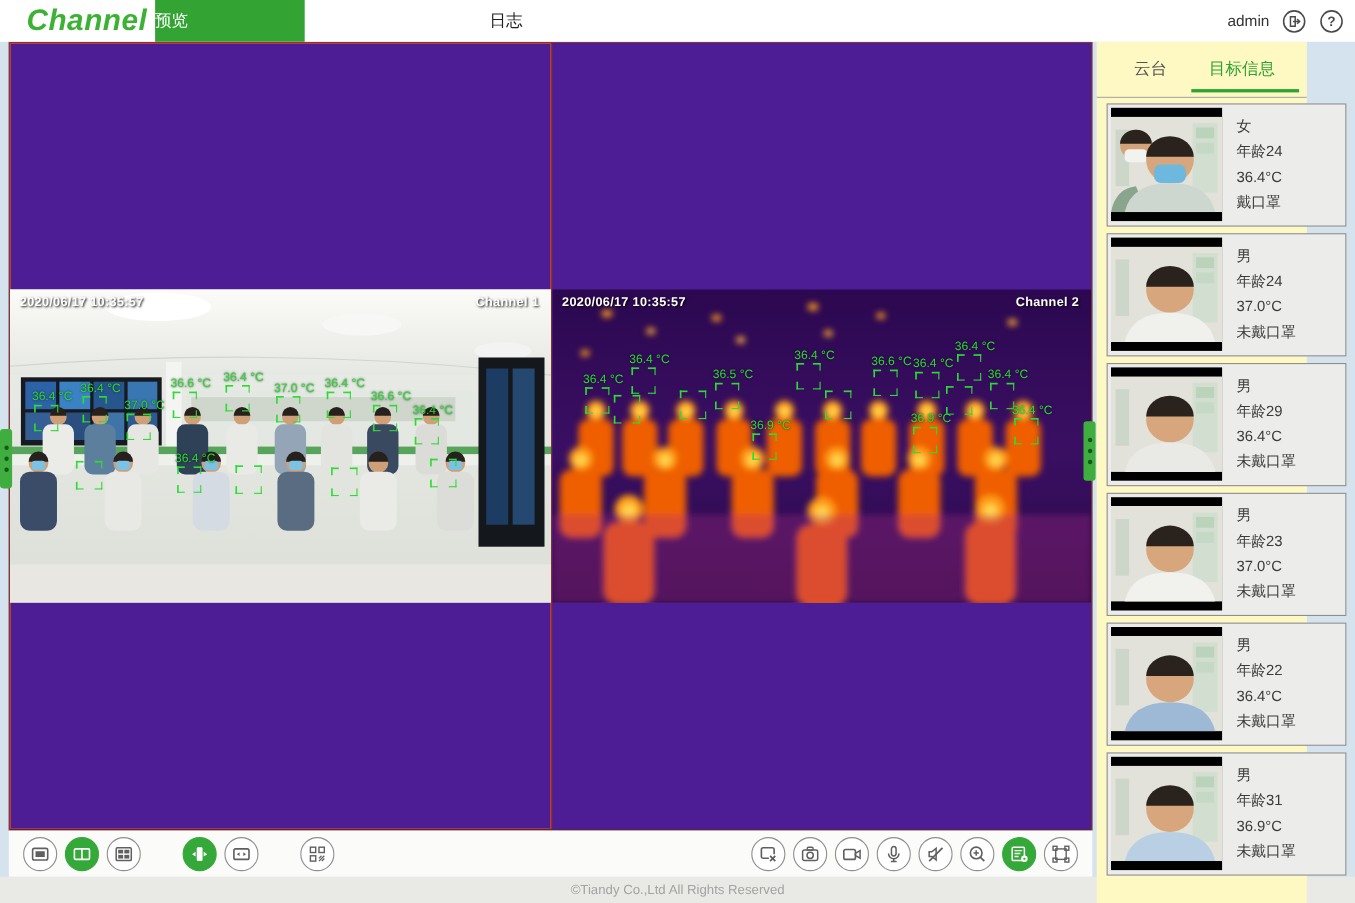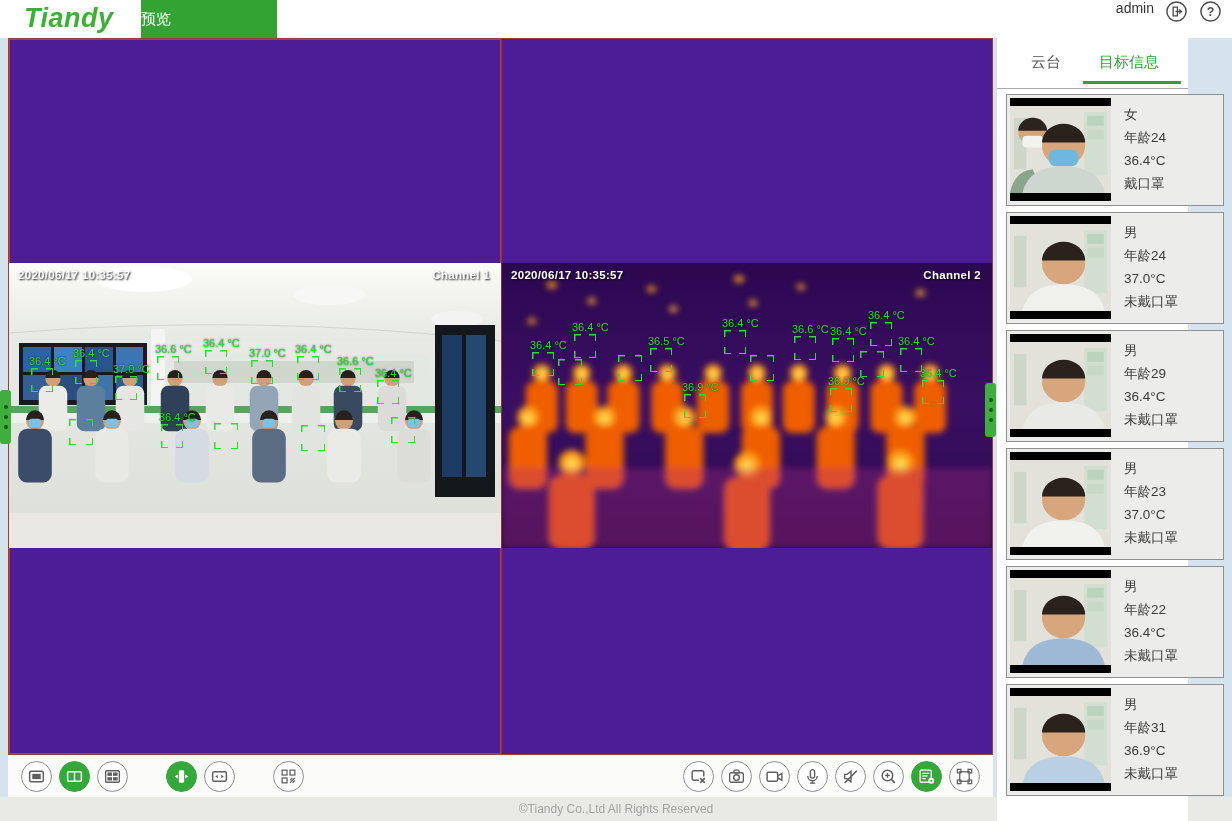--- a/index.html
+++ b/index.html
@@ -6,21 +6,21 @@
   body{width:1232px;height:821px;position:relative;overflow:hidden;
        background:#d5e3ee;font-family:"Liberation Sans","DejaVu Sans",sans-serif}
 
   
   .header{position:absolute;left:0;top:0;width:1232px;height:38px;background:#fff;z-index:10}
   .logo{position:absolute;left:24px;top:3px;font-size:27px;font-weight:bold;font-style:italic;
         color:#3cb235;letter-spacing:.5px}
   .htab{position:absolute;top:0;height:38px;display:flex;align-items:center;justify-content:flex-start;
         font-size:15px;color:#1e1e1e;cursor:pointer}
   .htab.active{background:#33a433;color:#fff}
-  .huser{position:absolute;right:10px;top:0;height:38px;display:flex;gap:11px;
+  .huser{position:absolute;right:10px;top:0;height:38px;display:flex;align-items:center;gap:11px;
          font-size:14px;color:#333}
   .hicon{width:23px;height:23px;cursor:pointer}
 
   
   .video-area{position:absolute;left:8px;top:38px;width:985px;height:717px;background:#000;
               border:1px solid #9b4038;box-sizing:border-box}
   .pane{position:absolute;top:0;height:715px;overflow:hidden;background:#4c1d95}
   .pane1{left:0;width:492px;box-shadow:inset 0 0 0 1px #c23b32}
   .pane2{left:492px;width:491px;border-left:1px solid #8b3530;box-sizing:border-box}
   .band{position:absolute;left:0;top:224px;width:100%;height:285px}
@@ -45,21 +45,21 @@
       linear-gradient(#2bdc33,#2bdc33) right bottom/7px 1.5px no-repeat,
       linear-gradient(#2bdc33,#2bdc33) right bottom/1.5px 7px no-repeat}
   .fbox-only{position:absolute;width:24px;height:26px;margin:0}
 
   
   .handle{position:absolute;width:11px;height:54px;background:#3fae3f;border-radius:3px;z-index:12;
           display:flex;flex-direction:column;align-items:center;justify-content:center;gap:6px;cursor:pointer}
   .handle .dot{width:4px;height:4px;border-radius:50%;background:#14591b}
 
   
-  .sidebar{position:absolute;left:997px;top:38px;width:191px;height:783px;background:#ffffff;z-index:11}
+  .sidebar{position:absolute;left:997px;top:38px;width:191px;height:783px;background:#fef9c3;z-index:11}
   .stab{position:absolute;top:15px;font-size:15px;color:#555;cursor:pointer}
   .stab.active{color:#2ea233;font-weight:normal}
   .underline{position:absolute;left:86px;right:7px;top:43px;height:2.5px;background:#2ea233}
   .sdivider{position:absolute;left:0;right:0;top:50px;height:1px;background:#a9a9a9}
   .cards{position:absolute;left:9px;top:56px;width:218px}
   .card{position:relative;height:112px;margin-bottom:6px;background:#ececea;border:1px solid #8f8f8f;
         box-sizing:border-box;cursor:pointer}
   .photo{position:absolute;left:3px;top:3px;width:101px;height:103px;background:#000;overflow:hidden}
   .photo svg{position:absolute;left:0;top:8px;width:101px;height:87px}
   .cinfo{position:absolute;left:117px;top:8px;font-size:13.5px;color:#3b3b3b;line-height:23px}
@@ -99,23 +99,26 @@
       <path d="M0,88 q4,-22 22,-24 l10,24 z" fill="#8aa58d"></path>
     </g>
     <circle cx="52" cy="40" r="21" fill="#d7a67c"></circle>
     <path d="M31,37 a21,19 0 0 1 42,0 z" fill="var(--hair,#2a231d)"></path>
     <rect x="38" y="44" width="28" height="17" rx="6" fill="#6cb9dd" style="opacity:var(--mask-o,0)"></rect>
     <path d="M12,88 q6,-27 40,-27 t40,27 z" fill="var(--shirt,#e8e8e4)"></path>
   </symbol>
 </svg>
 
 <div class="header">
-  <div class="logo">Tiandy</div>
+  <div class="logo">Channel</div>
   <div class="htab active" style="left:141px;width:136px">
       <span>预览</span>
+    </div>
+  <div class="htab" style="left:445px;width:110px">
+      <span>日志</span>
     </div>
   <div class="huser">
     <span>admin</span>
     <svg class="hicon" viewBox="0 0 24 24">
       <circle cx="12" cy="12" r="10" fill="none" stroke="#4a4a4a" stroke-width="1.5"></circle>
       <path d="M8.5,7.5 h4.5 v9 h-4.5 z" fill="none" stroke="#4a4a4a" stroke-width="1.4"></path>
       <line x1="11" y1="12" x2="16.5" y2="12" stroke="#4a4a4a" stroke-width="1.4"></line>
       <path d="M14.8,9.8 L17.2,12 L14.8,14.2" fill="none" stroke="#4a4a4a" stroke-width="1.4"></path>
     </svg>
     <svg class="hicon" viewBox="0 0 24 24">

